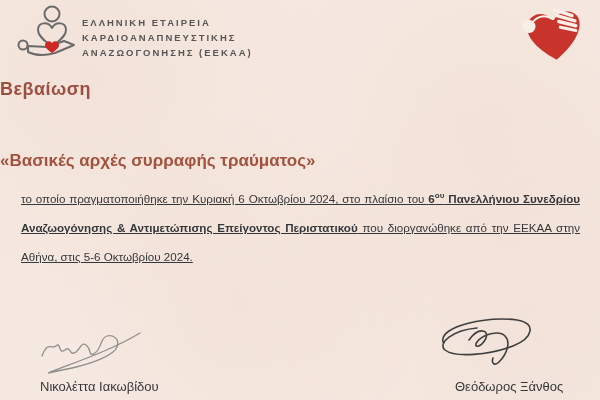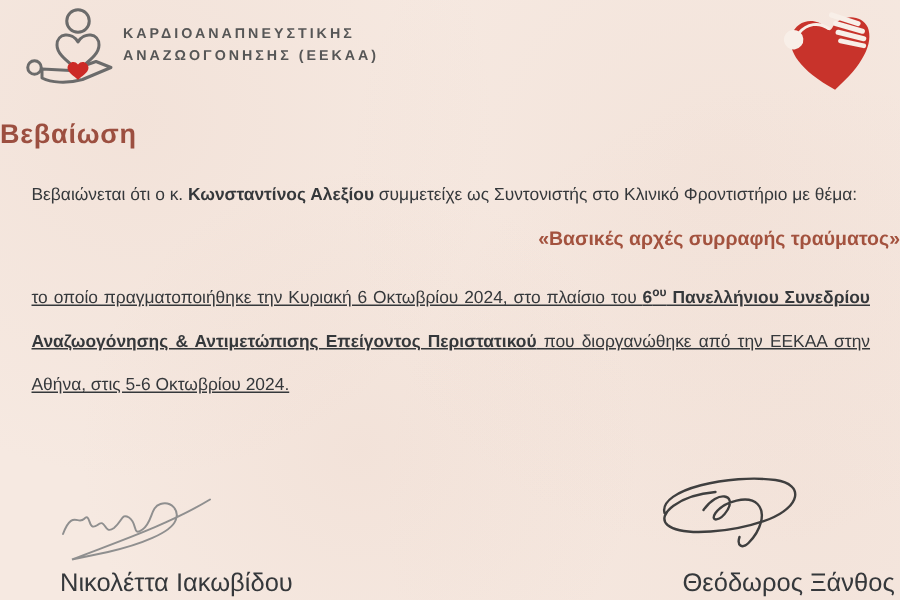--- a/index.html
+++ b/index.html
@@ -23,39 +23,39 @@
   .hdr-logo-right{position:absolute;right:10px;top:2px;width:74px;height:64px;}
   .cert-title{
     position:absolute;top:79px;left:0;width:100%;
     font-size:18px;font-weight:bold;color:#9c4f40;letter-spacing:.5px;
   }
   .intro-line{
     position:absolute;top:122px;left:21px;right:18px;
     font-size:11.6px;line-height:16px;
   }
   .workshop-title{
-    position:absolute;top:151px;left:0;width:100%;text-align:right;
-    font-size:13px;font-weight:bold;color:#a3523e;
+    position:absolute;top:151px;left:0;width:100%;text-align:left;
+    font-size:17px;font-weight:bold;color:#a3523e;
   }
   .main-para{
     position:absolute;top:184px;left:21px;right:20px;
     font-size:11.6px;line-height:29px;text-align:justify;text-decoration:underline;
   }
   .bold{font-weight:bold;}
   sup{font-size:8px;line-height:0;}
   .date-right{
     position:absolute;top:276px;right:20px;
     font-size:11px;
   }
   .sig-role{font-size:10.6px;}
   .sig-left-role{position:absolute;left:37px;top:302px;}
   .sig-right-role{position:absolute;right:24px;top:302px;}
   .sig-left-img{position:absolute;left:28px;top:316px;width:140px;height:62px;}
   .sig-right-img{position:absolute;left:425px;top:310px;width:125px;height:66px;}
-  .sig-name{font-size:17px;}
+  .sig-name{font-size:13px;}
   .sig-left-name{position:absolute;left:40px;top:379px;}
   .sig-right-name{position:absolute;left:455px;top:379px;}
 </style>
 </head>
 <body>
 
 <div class="page">
 
   <div class="hdr-logo-left">
     <svg width="62" height="60" viewBox="0 0 62 60">
@@ -63,20 +63,21 @@
         <circle cx="36" cy="10" r="7.5"></circle>
         <path d="M36,24 C32,17 22,18 22,26 C22,33 31,38 36,43 C41,38 50,33 50,26 C50,18 40,17 36,24 Z"></path>
         <circle cx="7" cy="41" r="4.5"></circle>
         <path d="M12,42 L31,43 L48,37 L58,41 L39,49 C28,52 18,51 12,48 Z"></path>
       </g>
       <path d="M36,39 c-2.4,-3.4 -7,-1.2 -7,2.2 c0,3.2 4.6,5.6 7,8 c2.4,-2.4 7,-4.8 7,-8 c0,-3.4 -4.6,-5.6 -7,-2.2 Z" fill="#cc2a26"></path>
     </svg>
   </div>
 
   <div class="org-text">
+    <div>ΕΛΛΗΝΙΚΗ ΕΤΑΙΡΕΙΑ</div>
     <div>ΚΑΡΔΙΟΑΝΑΠΝΕΥΣΤΙΚΗΣ</div>
     <div>ΑΝΑΖΩΟΓΟΝΗΣΗΣ (ΕΕΚΑΑ)</div>
   </div>
 
   <div class="hdr-logo-right">
     <svg width="74" height="64" viewBox="0 0 74 64">
       <g transform="rotate(-6 37 32)">
         <path d="M38,58 C16,43 9,29 13,19 C17,9 30,8 36,16 C38,19 39,19 41,16 C48,8 61,10 64,19 C67,30 58,44 38,58 Z" fill="#c8332b"></path>
         <g fill="#f8efe8">
           <circle cx="14" cy="22" r="6.5"></circle>
@@ -85,21 +86,20 @@
           <rect x="43" y="18" width="21" height="3.4" rx="1.7" transform="rotate(20 43 18)"></rect>
           <rect x="44" y="24" width="19" height="3.2" rx="1.6" transform="rotate(18 44 24)"></rect>
         </g>
         <path d="M18,18 C24,12 32,12 38,17" fill="none" stroke="#f8efe8" stroke-width="2" stroke-linecap="round"></path>
       </g>
     </svg>
   </div>
 
   <div class="cert-title">Βεβαίωση</div>
 
-  <div class="intro-line"><span>Βεβαιώνεται ότι ο κ. </span><span class="bold">Κωνσταντίνος Αλεξίου</span><span> συμμετείχε ως Συντονιστής στο Κλινικό Φροντιστήριο με θέμα:</span></div>
 
   <div class="workshop-title">«Βασικές αρχές συρραφής τραύματος»</div>
 
   <div class="main-para"><span>το οποίο πραγματοποιήθηκε την Κυριακή 6 Οκτωβρίου 2024, στο πλαίσιο του </span><span class="bold">6</span><sup class="bold">ου</sup><span class="bold"> Πανελλήνιου Συνεδρίου Αναζωογόνησης &amp; Αντιμετώπισης Επείγοντος Περιστατικού</span><span> που διοργανώθηκε από την ΕΕΚΑΑ στην Αθήνα,  στις 5-6 Οκτωβρίου 2024.</span></div>
 
 
   <div class="sig-left-img">
     <svg width="140" height="62" viewBox="0 0 140 62">
       <path d="M14,40 C20,24 24,34 28,30 C33,25 30,39 37,34 C43,29 41,41 48,36 C54,31 53,26 58,29 C64,33 60,42 67,37 C74,32 72,22 79,20 C86,18 92,24 89,31 C86,39 66,47 44,52 L20,57 C48,46 84,34 112,17" fill="none" stroke="#8f8f8f" stroke-width="1.3" stroke-linecap="round"></path>
     </svg>

